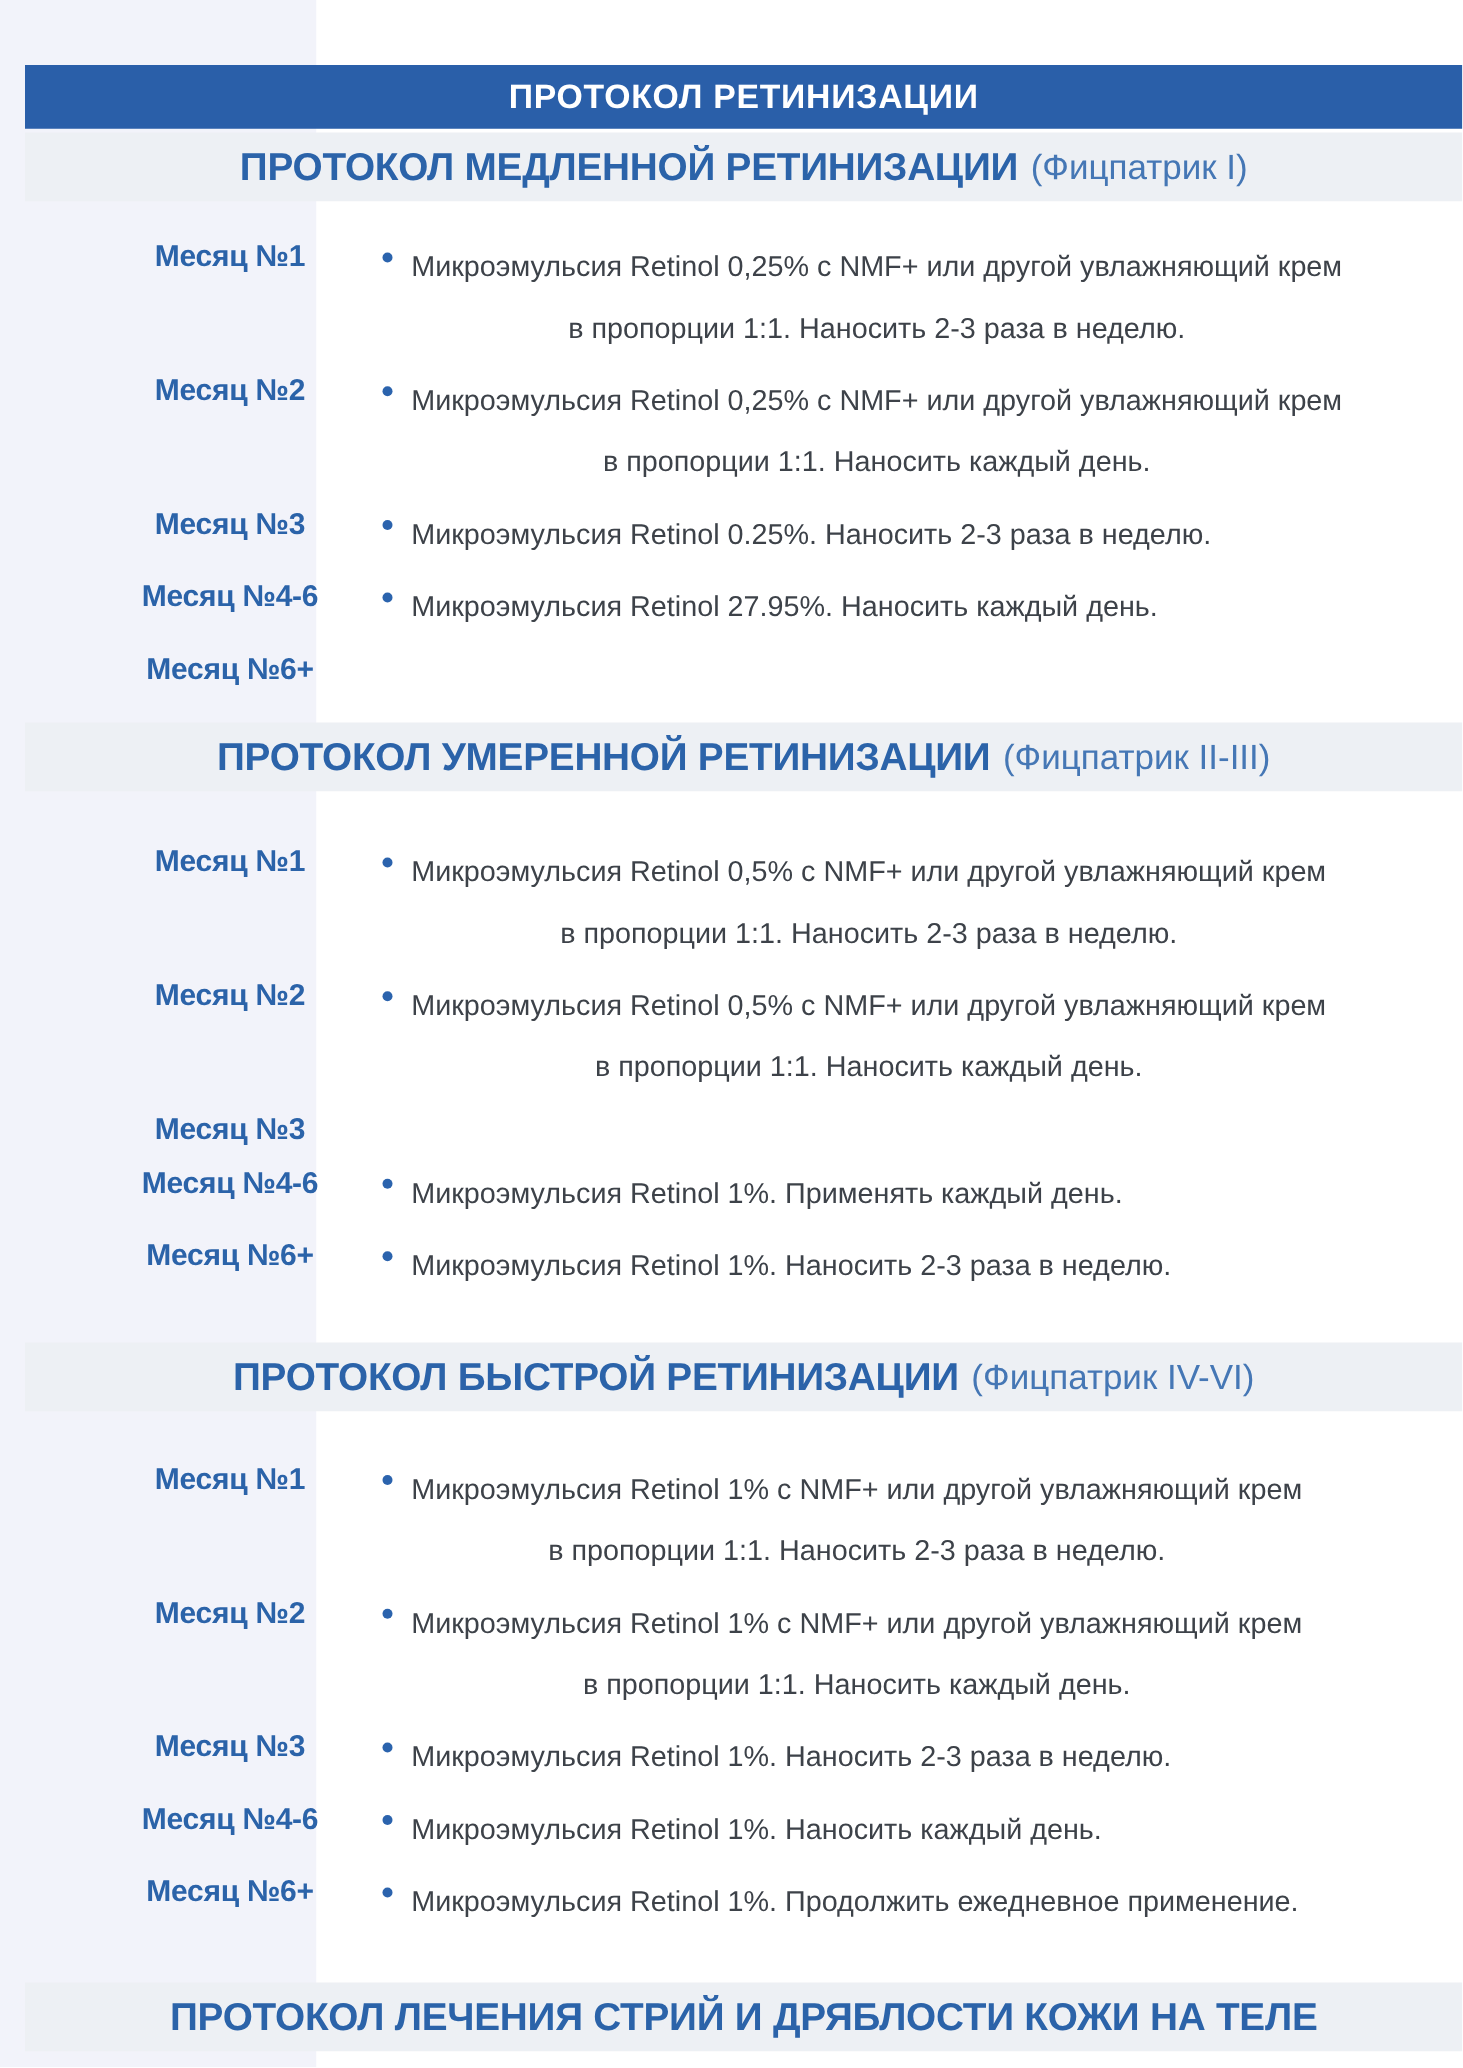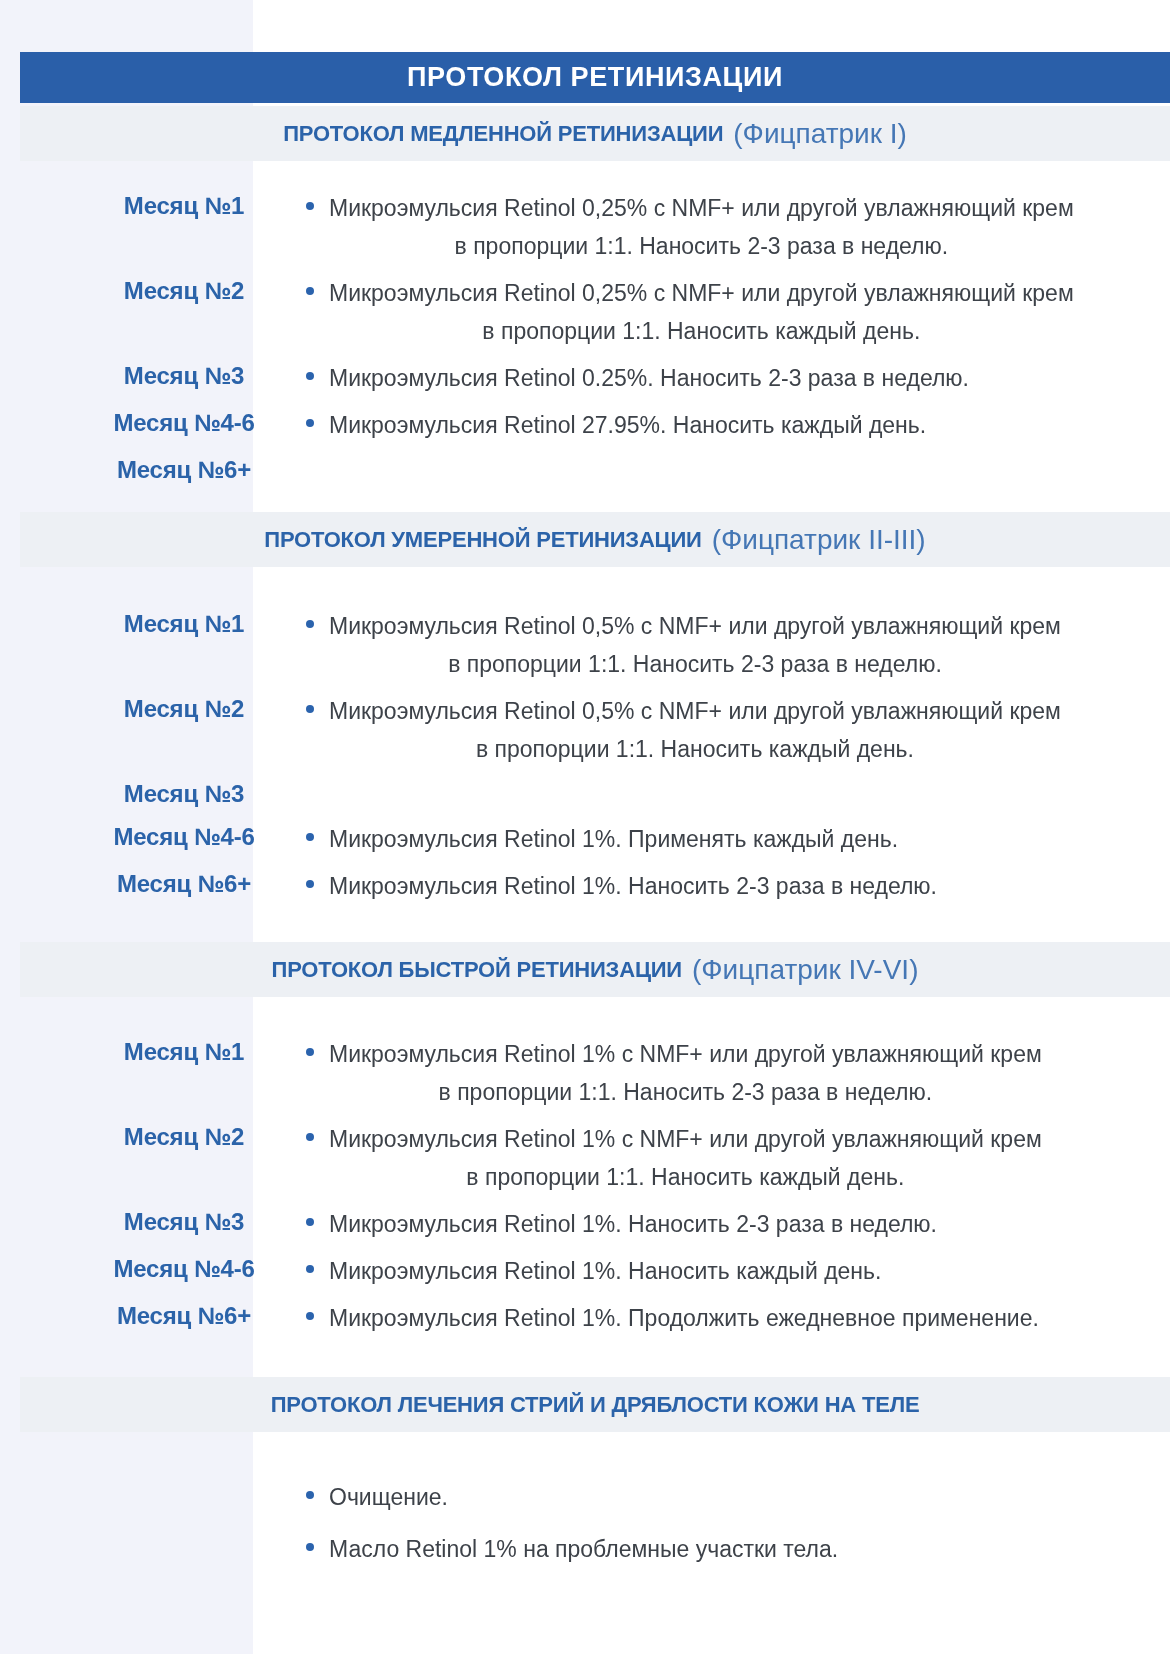--- a/index.html
+++ b/index.html
@@ -25,21 +25,21 @@
   .top-bar-title {
     color:#ffffff; font-size:27px; font-weight:bold; letter-spacing:0.6px;
   }
 
   .band {
     height:55px;
     background:#edf0f4;
     display:flex; align-items:center; justify-content:center;
   }
   .band-bold {
-    color:#2b63a9; font-size:22px; font-weight:bold; letter-spacing:-0.2px;
+    color:#2b63a9; font-size:31px; font-weight:bold; letter-spacing:-0.2px;
   }
   .band-note {
     color:#4577b5; font-size:28px; font-weight:normal; margin-left:10px;
   }
   .band-note:empty { display:none; }
 
   .rows { }
   .rows-1 { padding:28px 0 16px; }
   .rows-2 { padding:40px 0 28px; }
   .rows-3 { padding:38px 0 31px; }
@@ -55,21 +55,21 @@
     letter-spacing:-0.2px;
   }
   .row-content { display:flex; }
   .bullet {
     width:8px; height:8px; border-radius:50%;
     background:#2b63ad;
     margin:13px 15px 0 33px;
     flex-shrink:0;
   }
   .row-text {
-    font-size:23px; line-height:38px;
+    font-size:23px; line-height:49px;
     color:#3d4249;
     white-space:pre-line;
     max-width:880px;
   }
 </style>
 </head>
 <body>
 
 <div class="page">
   <div class="side-strip"></div>

